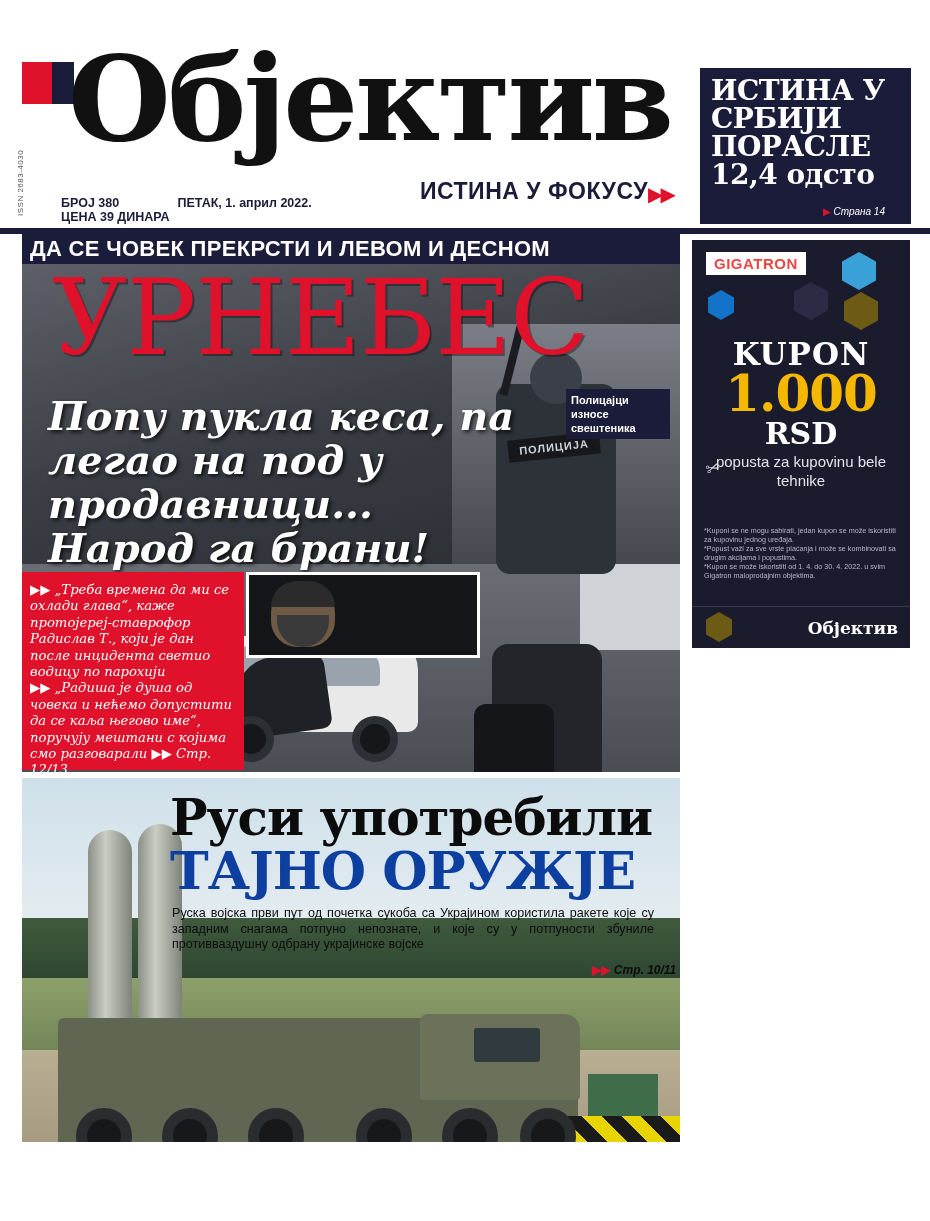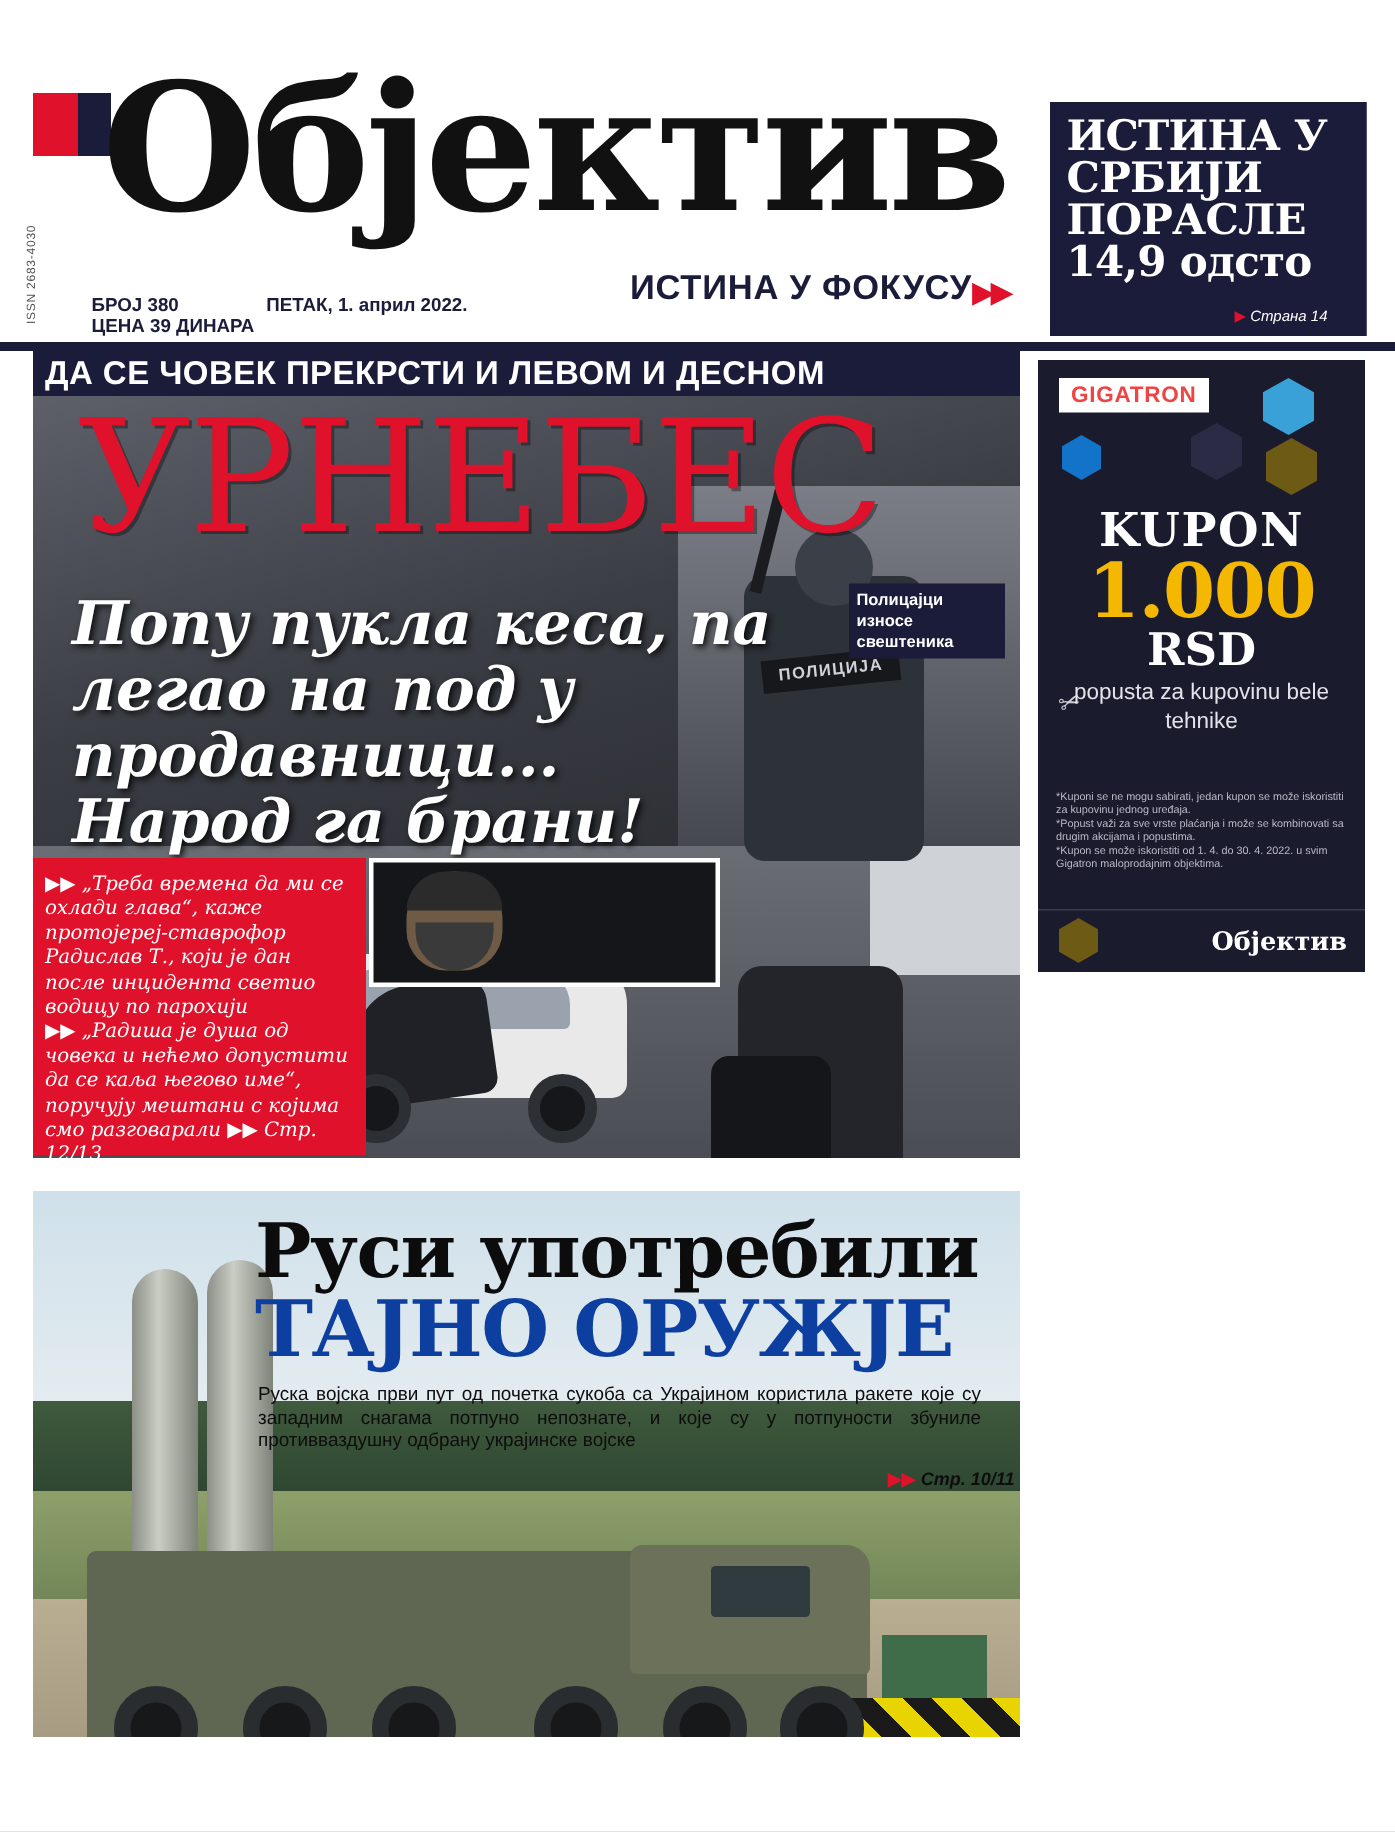--- a/index.html
+++ b/index.html
@@ -72,21 +72,21 @@
   .qmark{font-weight:bold;}
   .arrow-red{color:#ffffff;font-style:normal;}
 
   
   .inset{position:absolute;left:246px;top:572px;width:228px;height:80px;background:#14161a;border:3px solid #fff;}
   .inset-face{position:absolute;left:22px;top:6px;width:64px;height:66px;background:#6e5a45;border-radius:34px 34px 28px 28px;}
   .inset-hair{position:absolute;left:22px;top:6px;width:64px;height:26px;background:#2b2b2b;border-radius:32px 32px 0 0;}
   .inset-beard{position:absolute;left:28px;top:40px;width:52px;height:32px;background:#3a3a3a;border-radius:0 0 26px 26px;}
 
   
-  .russia{position:absolute;left:22px;top:794px;width:658px;height:364px;background:#1a1c20;overflow:hidden;}
+  .russia{position:absolute;left:22px;top:778px;width:658px;height:364px;background:#1a1c20;overflow:hidden;}
   .ru-sky{position:absolute;left:0;top:0;width:658px;height:180px;background:linear-gradient(180deg,#cfe0ea,#e9eff2);}
   .ru-trees{position:absolute;left:0;top:140px;width:658px;height:70px;background:linear-gradient(180deg,#3f5a3d,#2c4430);}
   .ru-field{position:absolute;left:0;top:200px;width:658px;height:80px;background:linear-gradient(180deg,#8ea06a,#6f8356);}
   .ru-ground{position:absolute;left:0;top:272px;width:658px;height:148px;background:linear-gradient(180deg,#b9ad92,#9c9079);}
   .ru-truck{position:absolute;left:36px;top:240px;width:520px;height:130px;background:#5f6651;border-radius:6px;}
   .ru-cab{position:absolute;left:398px;top:236px;width:160px;height:86px;background:#6b7259;border-radius:8px 16px 4px 4px;}
   .ru-win{position:absolute;left:452px;top:250px;width:66px;height:34px;background:#2f3b3f;border-radius:3px;}
   .ru-missile1{position:absolute;left:66px;top:52px;width:44px;height:200px;background:linear-gradient(90deg,#8b8f85,#c9cdc4 40%,#7e837a);border-radius:22px 22px 3px 3px;}
   .ru-missile2{position:absolute;left:116px;top:46px;width:44px;height:206px;background:linear-gradient(90deg,#8b8f85,#c9cdc4 40%,#7e837a);border-radius:22px 22px 3px 3px;}
   .ru-wheels{position:absolute;left:54px;top:330px;width:500px;height:56px;}
@@ -142,21 +142,21 @@
       <span class="m1">БРОЈ 380</span>
       <span class="m2">ПЕТАК, 1. април 2022.</span>
       <span class="m3">ЦЕНА 39 ДИНАРА</span>
     </div>
 
     <div class="promo">
       <div class="promo-in">
         <div class="promo-line">ИСТИНА У</div>
         <div class="promo-line">СРБИЈИ</div>
         <div class="promo-line">ПОРАСЛЕ</div>
-        <div class="promo-line">14,9 одсто</div>
+        <div class="promo-line">12,4 одсто</div>
       </div>
       <div class="promo-strana">
         <span class="ar">▶</span>
         <span>Страна 14</span>
       </div>
     </div>
   </div>
   <div class="mast-rule"></div>
 
   <div class="lead">

